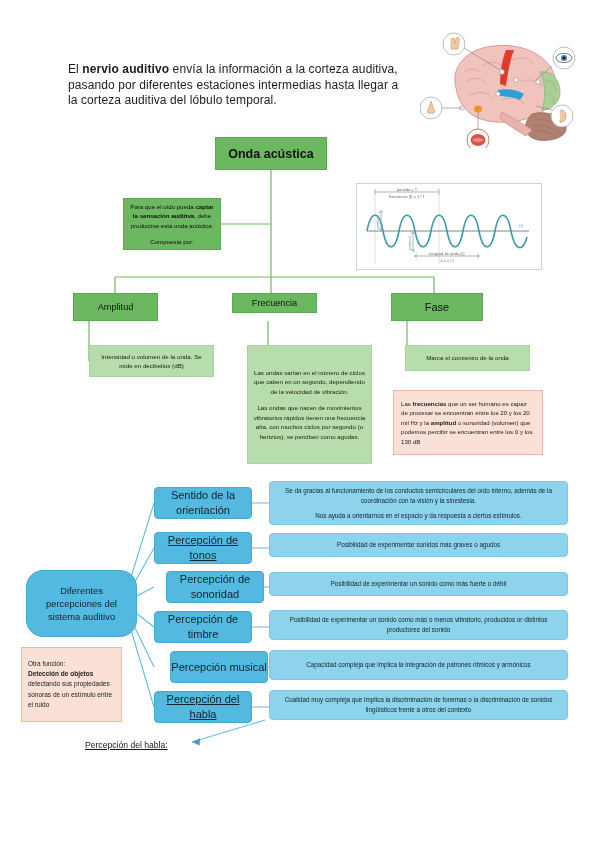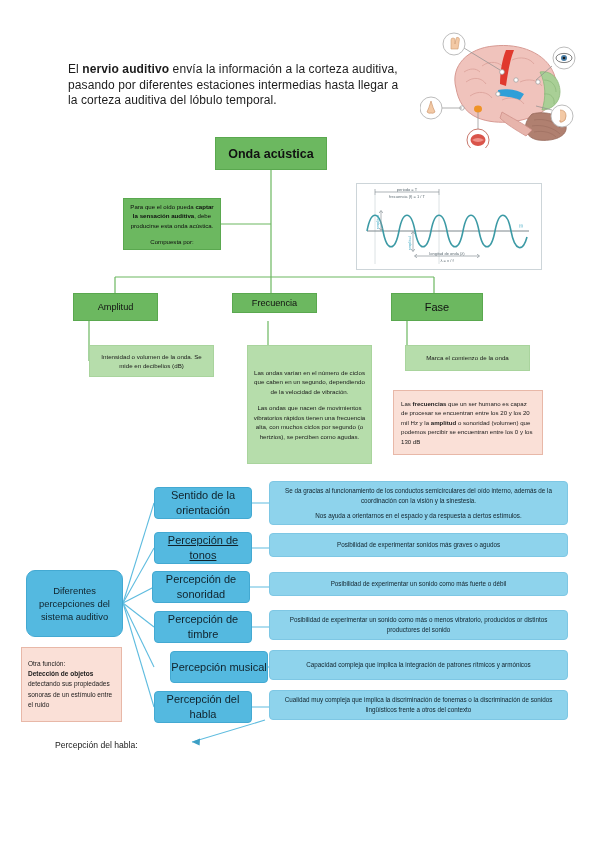--- a/index.html
+++ b/index.html
@@ -140,54 +140,55 @@
     border-radius: 4px;
     color: #11222b;
     display: flex;
     flex-direction: column;
     align-items: center;
     justify-content: center;
     text-align: center;
   }
 
   #node-diferentes {
-    left: 26px; top: 570px; width: 97px; height: 67px;
+    left: 26px; top: 570px; width: 111px; height: 67px;
     font-size: 9.4px; line-height: 13px;
-    border-radius: 9px;
+    border-radius: 17px;
   }
   #node-diferentes .txt { padding: 0 4px; }
 
   .cat-box { width: 98px; height: 32px; font-size: 11px; line-height: 15px; }
   #cat-orientacion { left: 154px; top: 487px; }
   #cat-tonos       { left: 154px; top: 532px; text-decoration: underline; }
-  #cat-sonoridad   { left: 152px; top: 571px; text-align: center; }
+  #cat-sonoridad   { left: 166px; top: 571px; text-align: center; }
   #cat-timbre      { left: 154px; top: 611px; align-items: flex-end; }
   #cat-musical     { left: 154px; top: 651px; margin-left: 16px; }
-  #cat-habla       { left: 154px; top: 691px; }
+  #cat-habla       { left: 154px; top: 691px; text-decoration: underline; }
 
   .det-box { left: 269px; width: 299px; font-size: 6.3px; line-height: 10px; padding: 3px 7px; }
   #det-orientacion { top: 481px; height: 44px; }
   #det-orientacion .l2 { margin-top: 5px; }
   #det-tonos       { top: 533px; height: 24px; }
   #det-sonoridad   { top: 572px; height: 24px; }
   #det-timbre      { top: 610px; height: 30px; }
   #det-musical     { top: 650px; height: 30px; }
   #det-habla       { top: 690px; height: 30px; }
 
   #node-otra-funcion {
     left: 21px; top: 647px; width: 101px; height: 75px;
     font-size: 6.5px; line-height: 10.2px; padding: 5px 6px;
     align-items: flex-start;
   }
   #node-otra-funcion b { font-weight: bold; }
 
   #label-percepcion-habla {
-    left: 55px; top: 740px; width: 150px;
+    left: 85px; top: 740px; width: 150px;
     font-size: 8.6px;
     color: #1a1a1a;
+    text-decoration: underline;
   }
 </style>
 </head>
 <body>
 
 <div class="page">
 
   <div class="abs" id="intro-paragraph">
     <span>El </span><b>nervio auditivo</b><span> envía la información a la corteza auditiva, pasando por diferentes estaciones intermedias hasta llegar a la corteza auditiva del lóbulo temporal.</span>
   </div>

